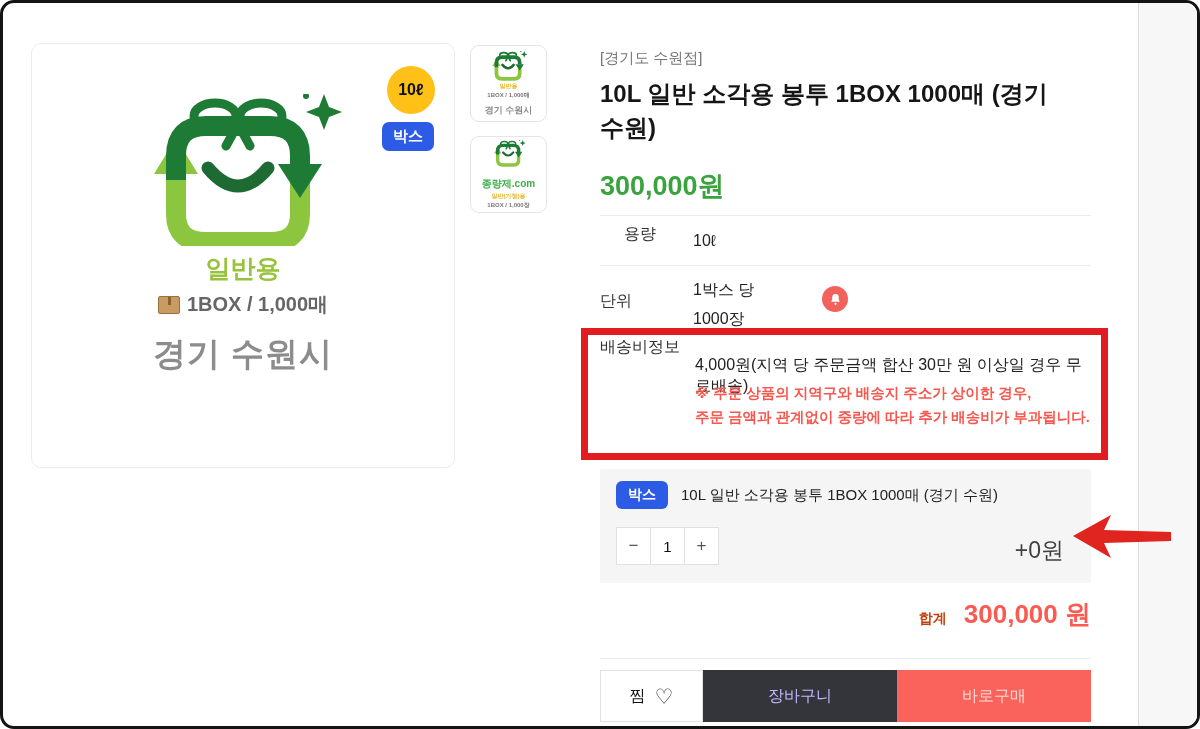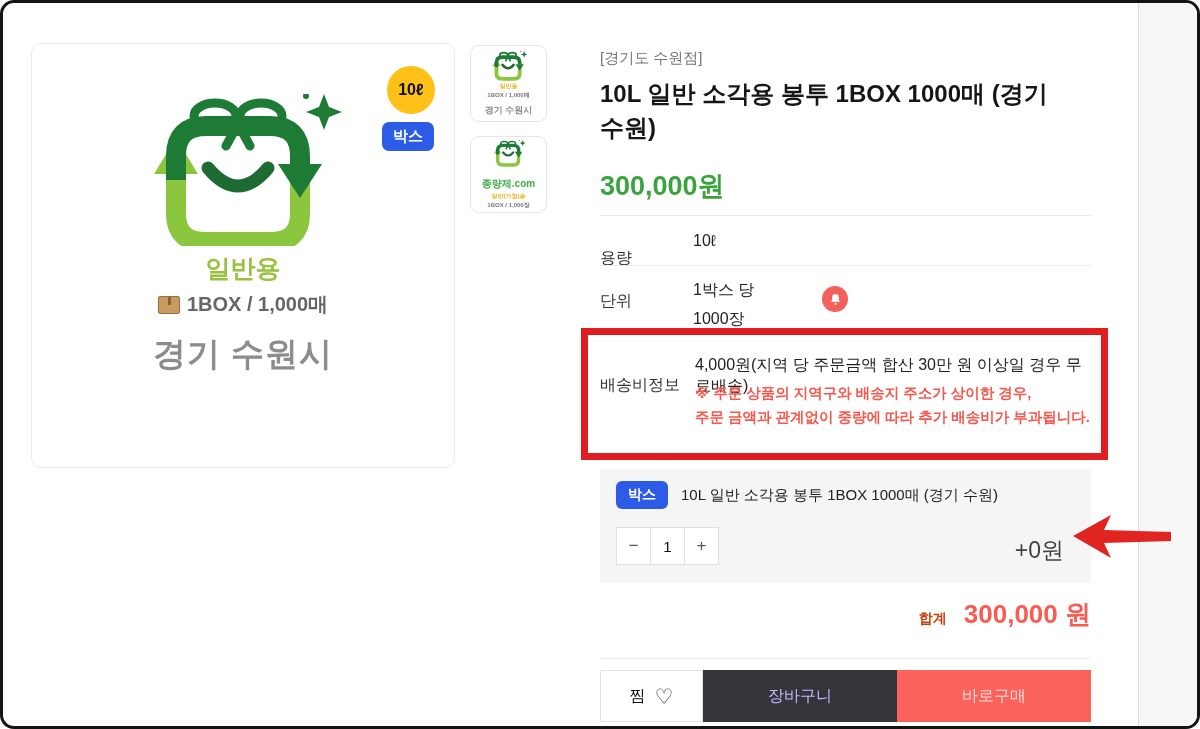--- a/index.html
+++ b/index.html
@@ -40,29 +40,29 @@
   
   .rcol { position:absolute; left:597px; top:0; width:491px; }
   .store { position:absolute; top:46px; font-size:15px; color:#737373; }
   .title { position:absolute; top:74px; width:470px; font-size:24px; font-weight:600;
     line-height:34px; color:#161616; }
   .price { position:absolute; top:165px; font-size:27px; font-weight:800; color:#3aa33e; }
   .hr { position:absolute; left:0; width:491px; border-top:1px solid #ececec; }
   .hr1 { top:212px; } .hr2 { top:262px; } .hr3 { top:655px; }
   .spec-label { font-size:16px; color:#333; }
   .spec-val { font-size:16px; color:#222; }
-  .lab-cap { position:absolute; top:245px; }
+  .lab-cap { position:absolute; top:221px;margin-left:24px; }
   .val-cap { position:absolute; top:229px; left:93px; }
   .lab-unit { position:absolute; top:288px; }
   .val-unit { position:absolute; top:272px; left:93px; line-height:29px; }
   .notice { position:absolute; top:281px; left:222px; display:flex; gap:10px; align-items:flex-start; width:265px; }
   .bell { flex:0 0 auto; width:26px; height:26px; border-radius:50%; background:#f2615c;
     display:flex; align-items:center; justify-content:center; margin-top:2px; }
   .notice-text { font-size:13.5px; font-weight:bold; color:#222; line-height:19px; }
-  .lab-ship { position:absolute; top:372px; }
+  .lab-ship { position:absolute; top:334px; }
   .val-ship { position:absolute; top:352px; left:95px; width:400px; }
   .ship-note { position:absolute; left:95px; font-size:14.5px; font-weight:bold; color:#f8574d; }
   .note1 { top:381px; } .note2 { top:405px; }
 
   
   .red-box { position:absolute; left:578px; top:325px; width:527px; height:132px;
     border:7px solid #e21d22; pointer-events:none; z-index:5; }
   .red-arrow { position:absolute; left:1068px; top:510px; pointer-events:none; z-index:6; }
 
   

